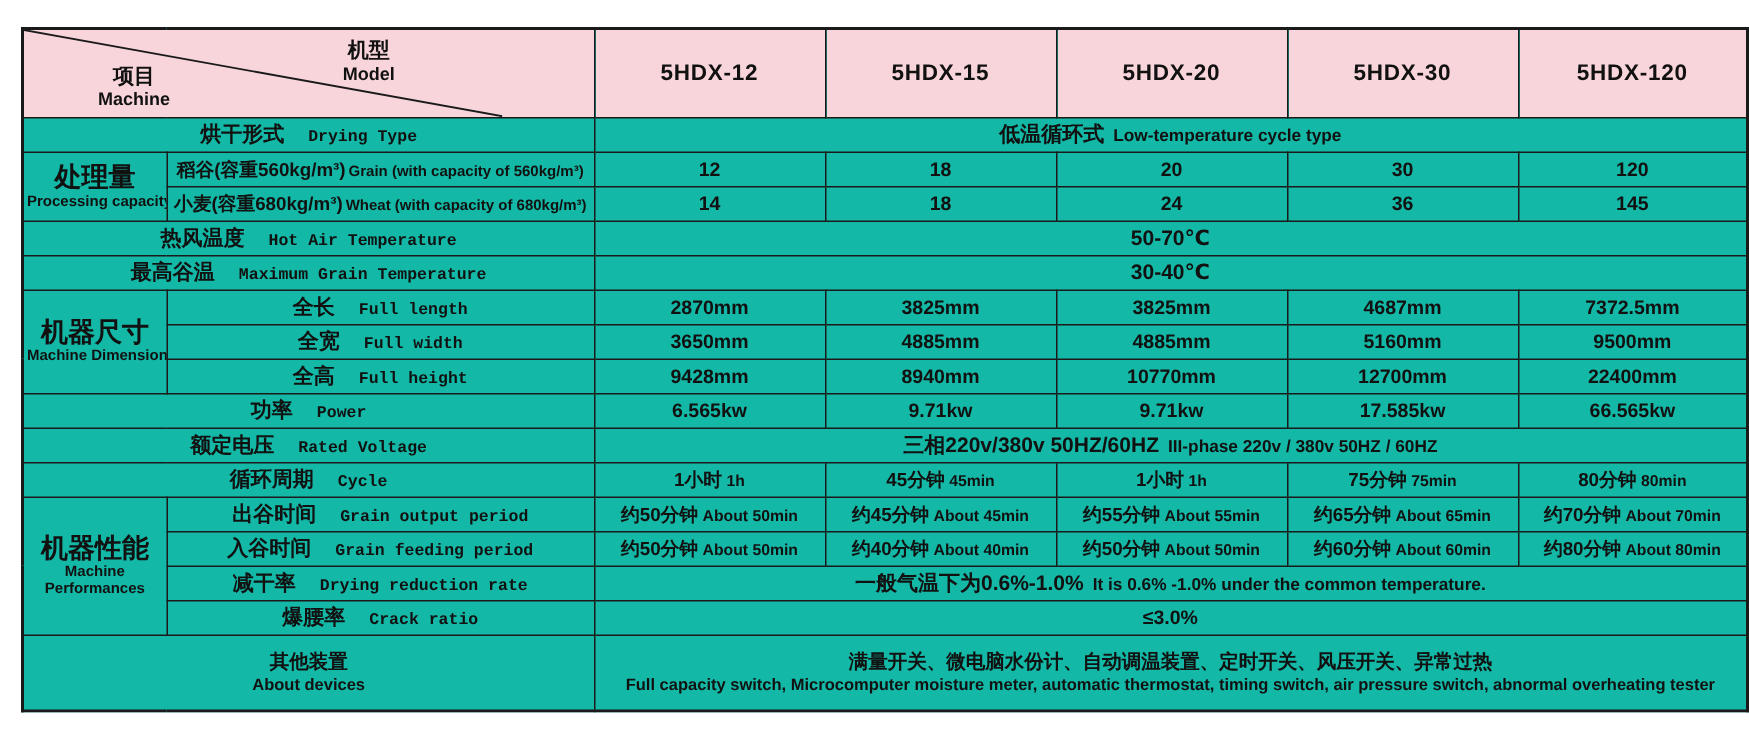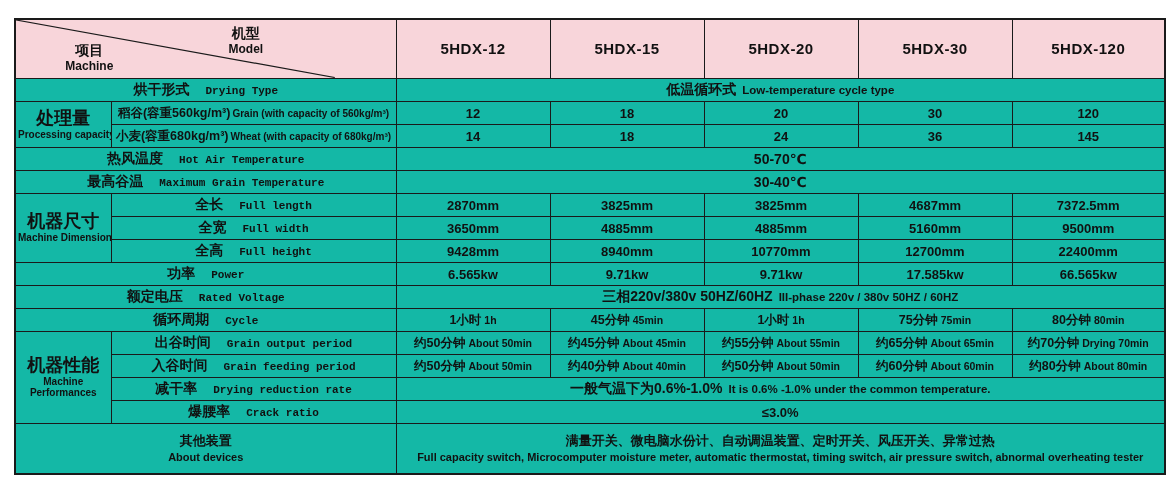--- a/index.html
+++ b/index.html
@@ -194,21 +194,21 @@
       <span class="cn">机器性能</span>
       <span class="en">Machine Performances</span>
     </td>
     <td>
       <span class="lbl-cn">出谷时间</span><span class="lbl-en">Grain output period</span>
     </td>
     <td><span class="vcn">约50分钟</span><span class="ven">About 50min</span></td>
     <td><span class="vcn">约45分钟</span><span class="ven">About 45min</span></td>
     <td><span class="vcn">约55分钟</span><span class="ven">About 55min</span></td>
     <td><span class="vcn">约65分钟</span><span class="ven">About 65min</span></td>
-    <td><span class="vcn">约70分钟</span><span class="ven">Drying 70min</span></td>
+    <td><span class="vcn">约70分钟</span><span class="ven">About 70min</span></td>
   </tr>
 
   <tr class="rh">
     <td>
       <span class="lbl-cn">入谷时间</span><span class="lbl-en">Grain feeding period</span>
     </td>
     <td><span class="vcn">约50分钟</span><span class="ven">About 50min</span></td>
     <td><span class="vcn">约40分钟</span><span class="ven">About 40min</span></td>
     <td><span class="vcn">约50分钟</span><span class="ven">About 50min</span></td>
     <td><span class="vcn">约60分钟</span><span class="ven">About 60min</span></td>

